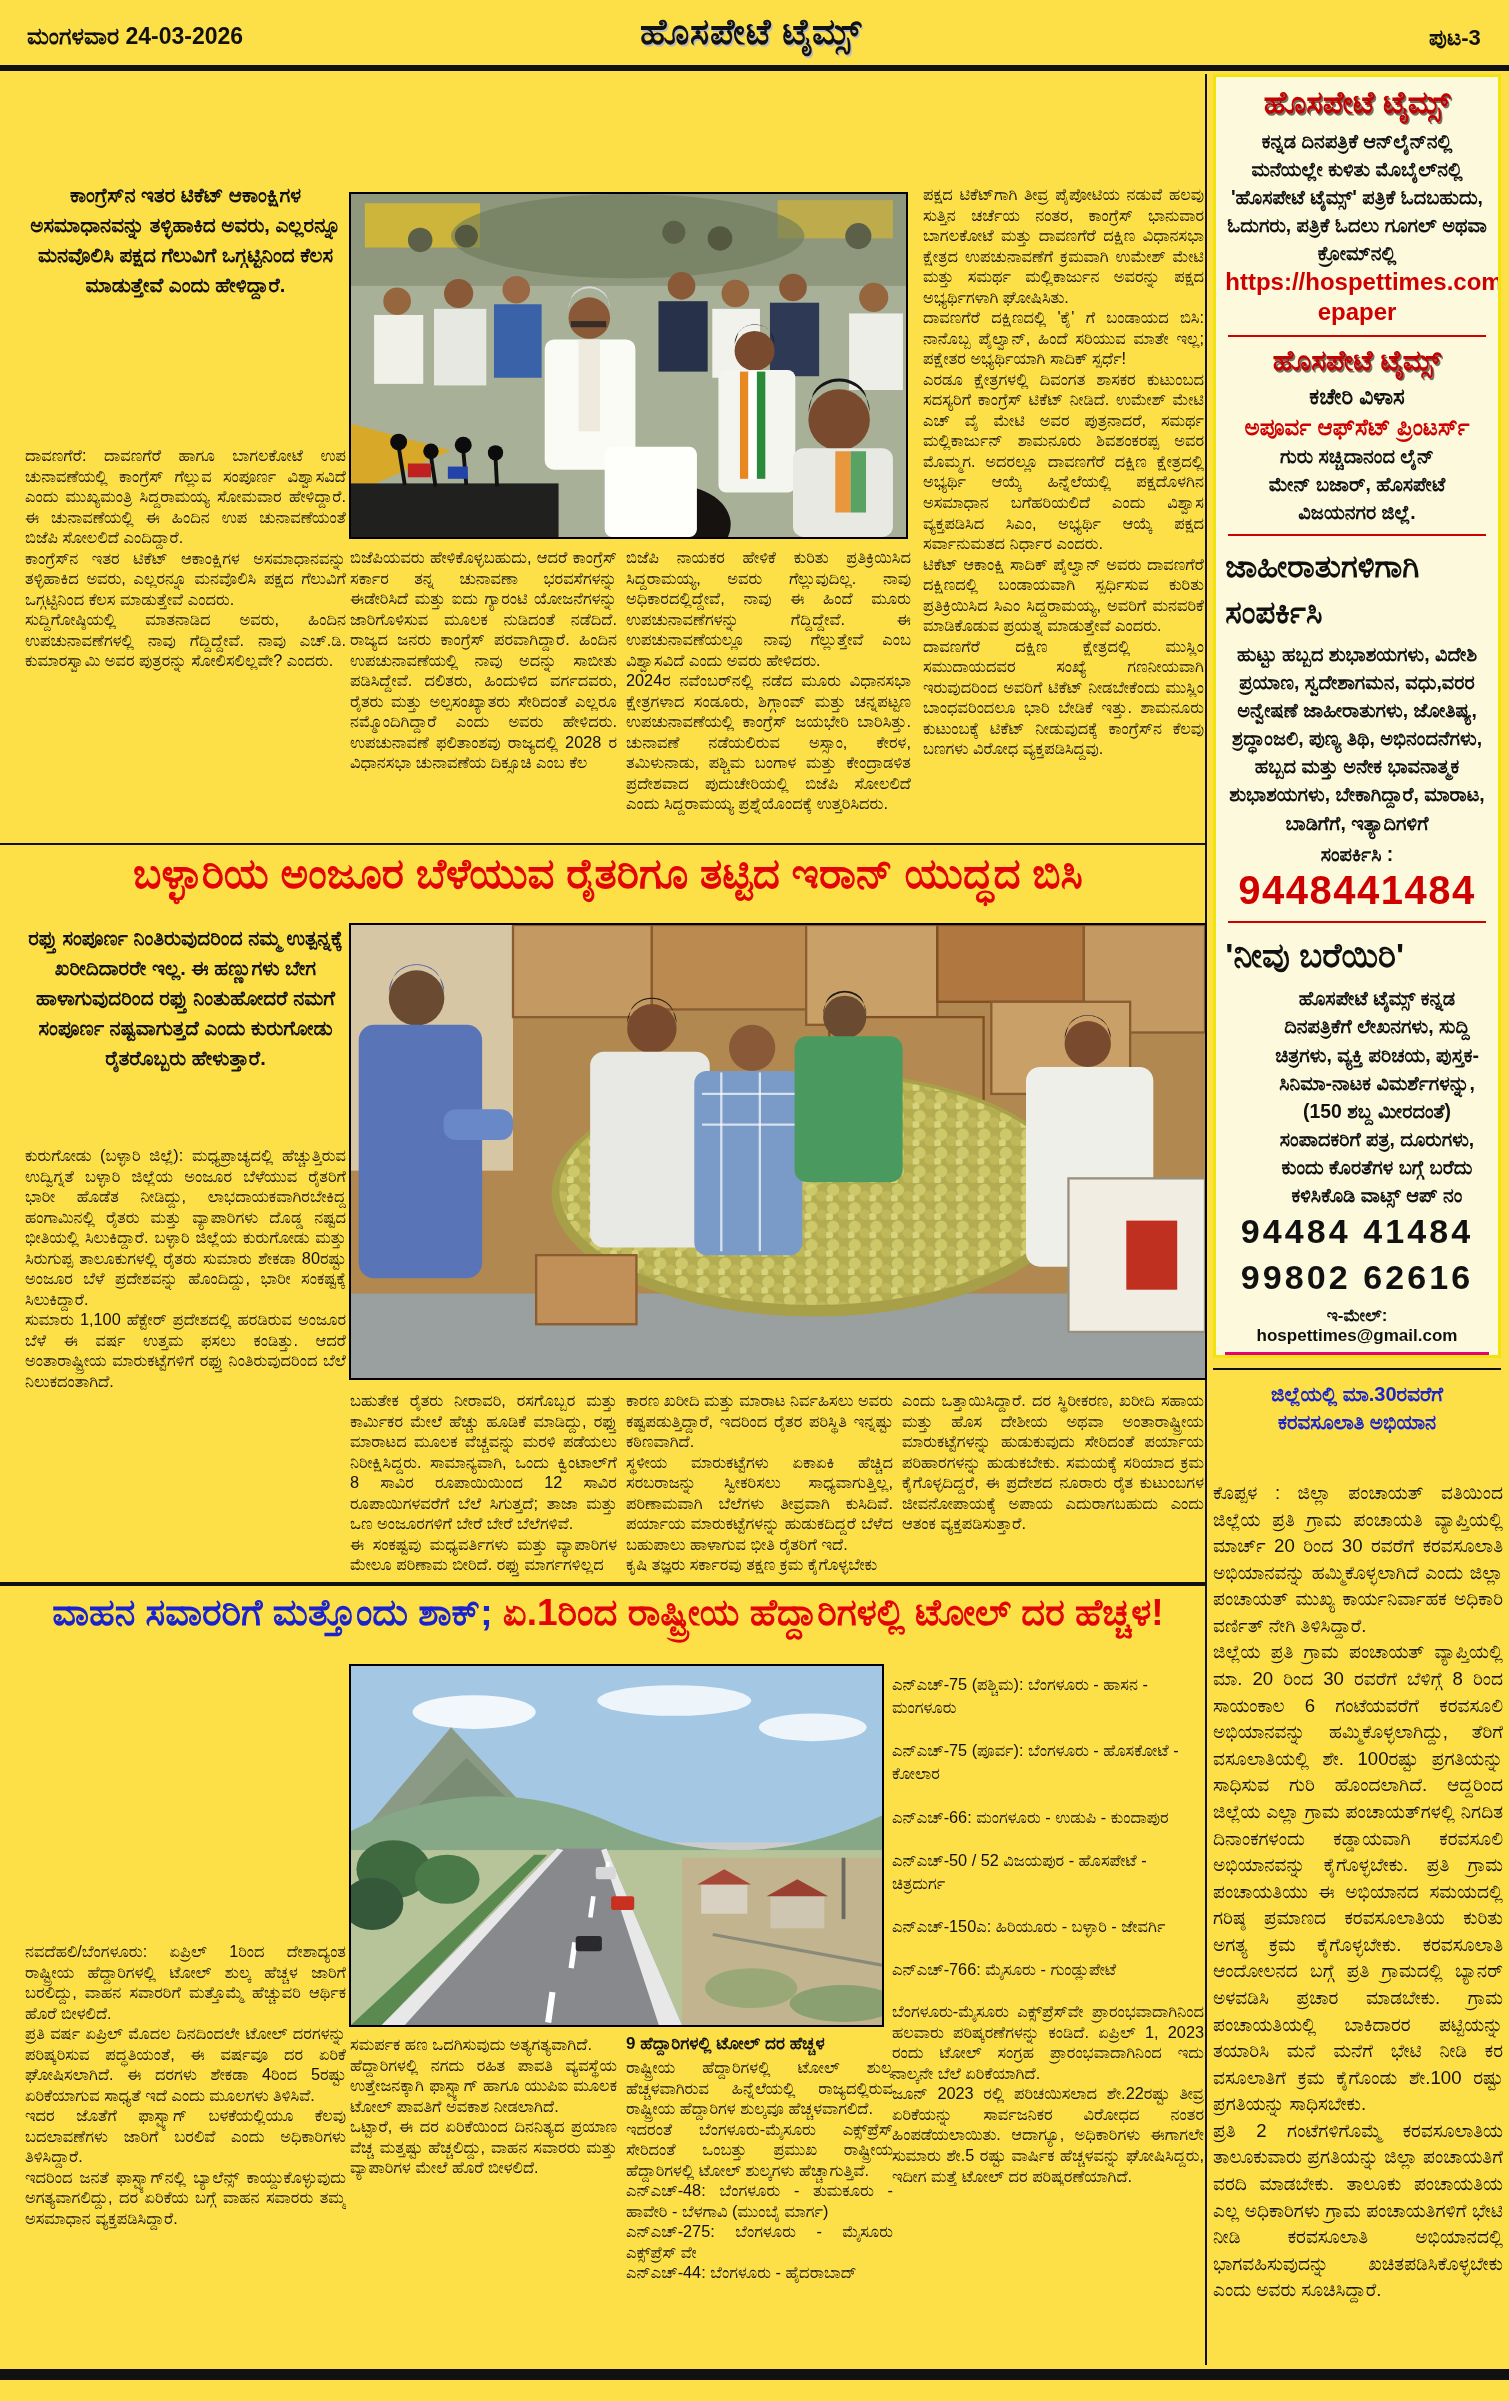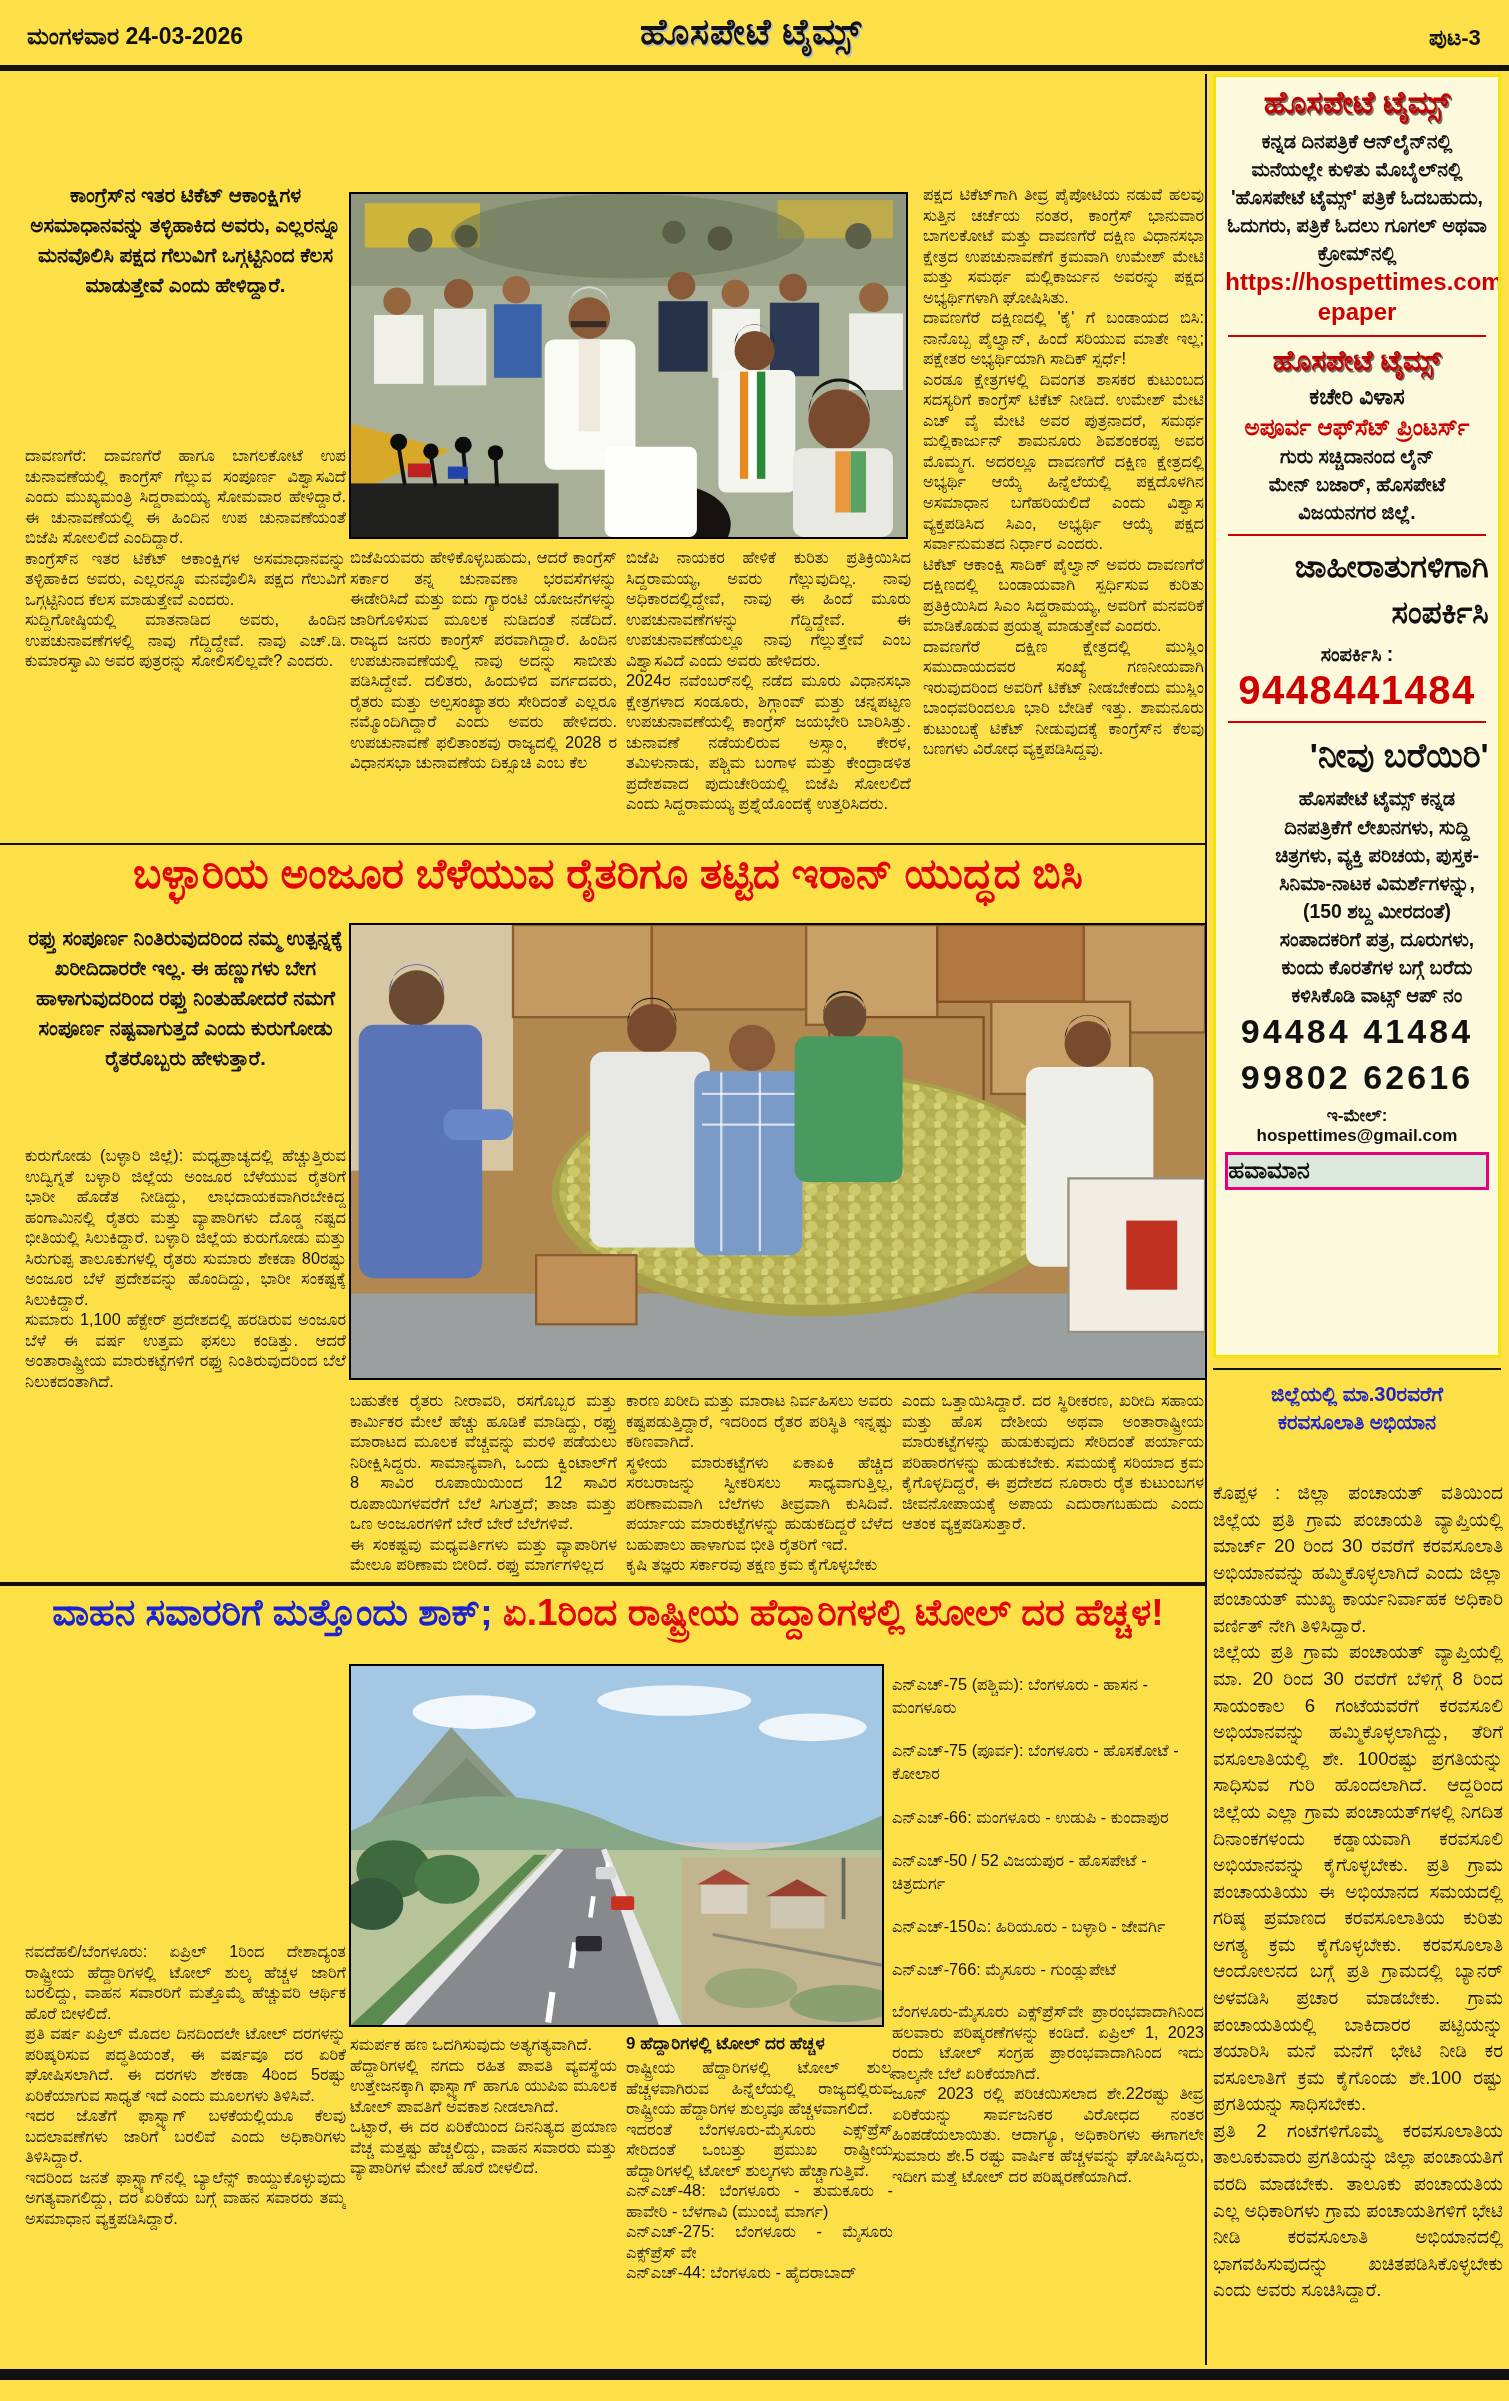--- a/index.html
+++ b/index.html
@@ -19,21 +19,21 @@
   .hl3{font-size:37px;font-weight:bold;line-height:1.1;}
   .photo-frame{border:2.3px solid #000;box-sizing:border-box;overflow:hidden;background:#ccc;}
   .photo-frame svg{display:block;width:100%;height:100%;}
   .rule-h{background:#111;}
   .side-box{box-sizing:border-box;border:3.9px solid #f2e40a;background:#fdf9dd;padding:7.7px 9.3px;overflow:hidden;}
   .side-logo{color:#c40000;font-weight:bold;font-size:31px;text-align:center;
              text-shadow:1.5px 1.5px 0 rgba(0,0,0,0.55);line-height:1.15;}
   .side-rule{border:0;border-top:2.3px solid #cf0000;margin:7.7px 3.1px;}
   .side-txt{font-size:19.4px;line-height:1.45;font-weight:bold;text-align:center;}
   .side-url{color:#cf0000;font-weight:bold;font-size:24px;text-align:center;line-height:1.25;}
-  .side-big{font-size:31px;font-weight:bold;text-align:right;line-height:1.5;}
+  .side-big{font-size:31px;font-weight:bold;text-align:left;line-height:1.5;}
   .side-phone{color:#cf0000;font-weight:bold;font-size:40px;text-align:center;letter-spacing:1.5px;}
   .side-phone2{color:#111;font-weight:bold;font-size:34px;text-align:center;letter-spacing:3.1px;line-height:1.35;}
   .weather-head{box-sizing:border-box;background:#dde8dc;border:3.1px solid #e6007e;
                 font-weight:bold;font-size:23px;text-align:left;padding:2.3px 0;margin:6.2px 0;}
   .side-hl{color:#1a22cf;font-size:20px;font-weight:bold;text-align:center;line-height:1.4;}
   .side-body{font-size:18.6px;line-height:1.43;text-align:justify;overflow:hidden;}
   .nh-list{font-size:16.3px;line-height:1.42;}
   .nh-item{margin-bottom:20px;}
   .subhead{font-weight:bold;font-size:17px;margin-bottom:3.1px;}
 </style>
@@ -262,20 +262,21 @@
     <hr class="side-rule">
     <div class="side-logo" style="font-size:28px;">ಹೊಸಪೇಟೆ ಟೈಮ್ಸ್</div>
     <div class="side-txt" style="font-size:22px;margin-top:4.6px;">ಕಚೇರಿ ವಿಳಾಸ</div>
     <div class="side-url" style="font-size:23px;">ಅಪೂರ್ವ ಆಫ್‌ಸೆಟ್ ಪ್ರಿಂಟರ್ಸ್</div>
     <div class="side-txt pre">ಗುರು ಸಚ್ಚಿದಾನಂದ ಲೈನ್
 ಮೇನ್ ಬಜಾರ್, ಹೊಸಪೇಟೆ
 ವಿಜಯನಗರ ಜಿಲ್ಲೆ.</div>
     <hr class="side-rule">
     <div class="side-big pre">ಜಾಹೀರಾತುಗಳಿಗಾಗಿ
 ಸಂಪರ್ಕಿಸಿ</div>
+    <div class="side-txt pre" style="margin-top:3.1px;">ಹುಟ್ಟು ಹಬ್ಬದ ಶುಭಾಶಯಗಳು, ವಿದೇಶಿ ಪ್ರಯಾಣ, ಸ್ವದೇಶಾಗಮನ, ವಧು,ವರರ ಅನ್ವೇಷಣೆ ಜಾಹೀರಾತುಗಳು, ಜೋತಿಷ್ಯ, ಶ್ರದ್ಧಾಂಜಲಿ, ಪುಣ್ಯ ತಿಥಿ, ಅಭಿನಂದನೆಗಳು, ಹಬ್ಬದ ಮತ್ತು ಅನೇಕ ಭಾವನಾತ್ಮಕ ಶುಭಾಶಯಗಳು, ಬೇಕಾಗಿದ್ದಾರೆ, ಮಾರಾಟ, ಬಾಡಿಗೆಗೆ, ಇತ್ಯಾದಿಗಳಿಗೆ</div>
     <div class="side-txt" style="margin-top:3.1px;">ಸಂಪರ್ಕಿಸಿ :</div>
     <div class="side-phone">9448441484</div>
     <hr class="side-rule">
     <div class="side-big" style="font-size:34px;">'ನೀವು ಬರೆಯಿರಿ'</div>
     <div class="side-txt pre" style="margin-top:3.1px;margin-left:40px;">ಹೊಸಪೇಟೆ ಟೈಮ್ಸ್ ಕನ್ನಡ ದಿನಪತ್ರಿಕೆಗೆ ಲೇಖನಗಳು, ಸುದ್ದಿ ಚಿತ್ರಗಳು, ವ್ಯಕ್ತಿ ಪರಿಚಯ, ಪುಸ್ತಕ- ಸಿನಿಮಾ-ನಾಟಕ ವಿಮರ್ಶೆಗಳನ್ನು,(150 ಶಬ್ದ ಮೀರದಂತೆ) ಸಂಪಾದಕರಿಗೆ ಪತ್ರ, ದೂರುಗಳು, ಕುಂದು ಕೊರತೆಗಳ ಬಗ್ಗೆ ಬರೆದು ಕಳಿಸಿಕೊಡಿ ವಾಟ್ಸ್ ಆಪ್ ನಂ</div>
     <div class="side-phone2">94484 41484</div>
     <div class="side-phone2">99802 62616</div>
     <div class="ctr b" style="font-size:17px;margin-top:4.6px;">ಇ-ಮೇಲ್: hospettimes@gmail.com</div>
     <div class="weather-head">ಹವಾಮಾನ</div>
 

